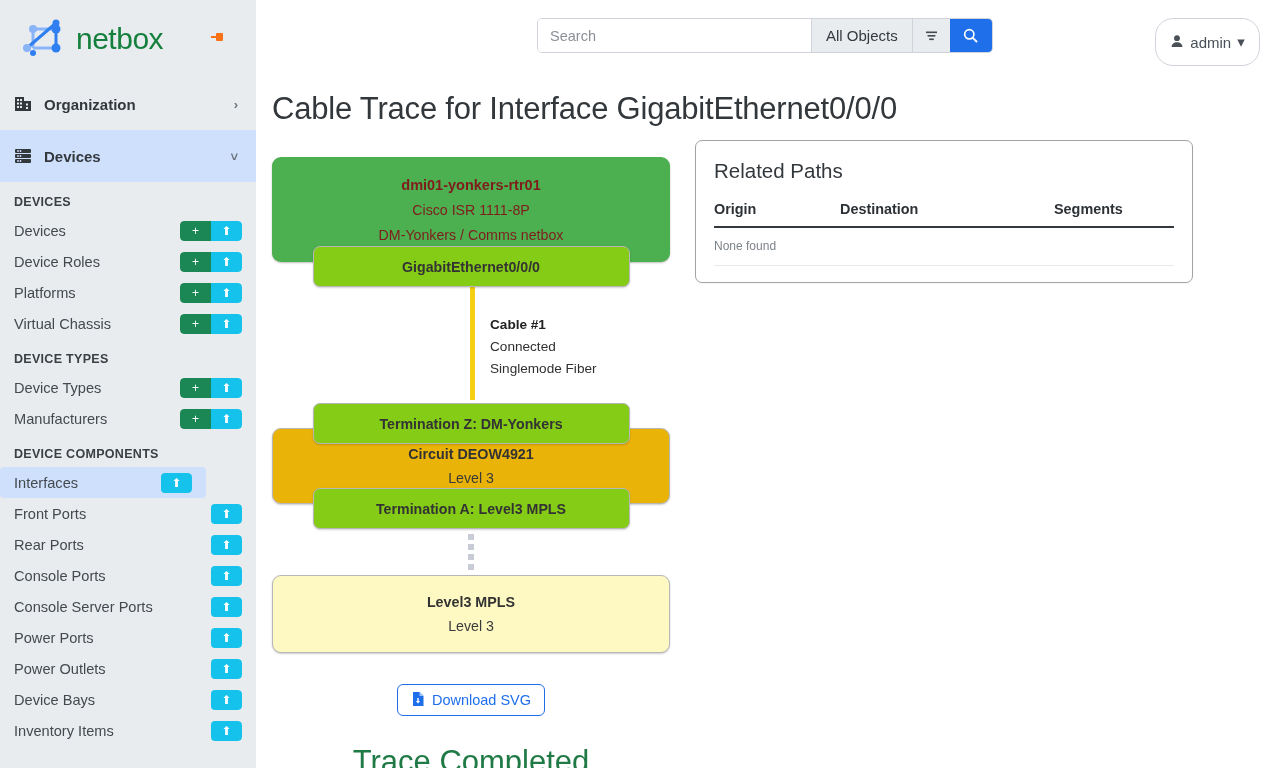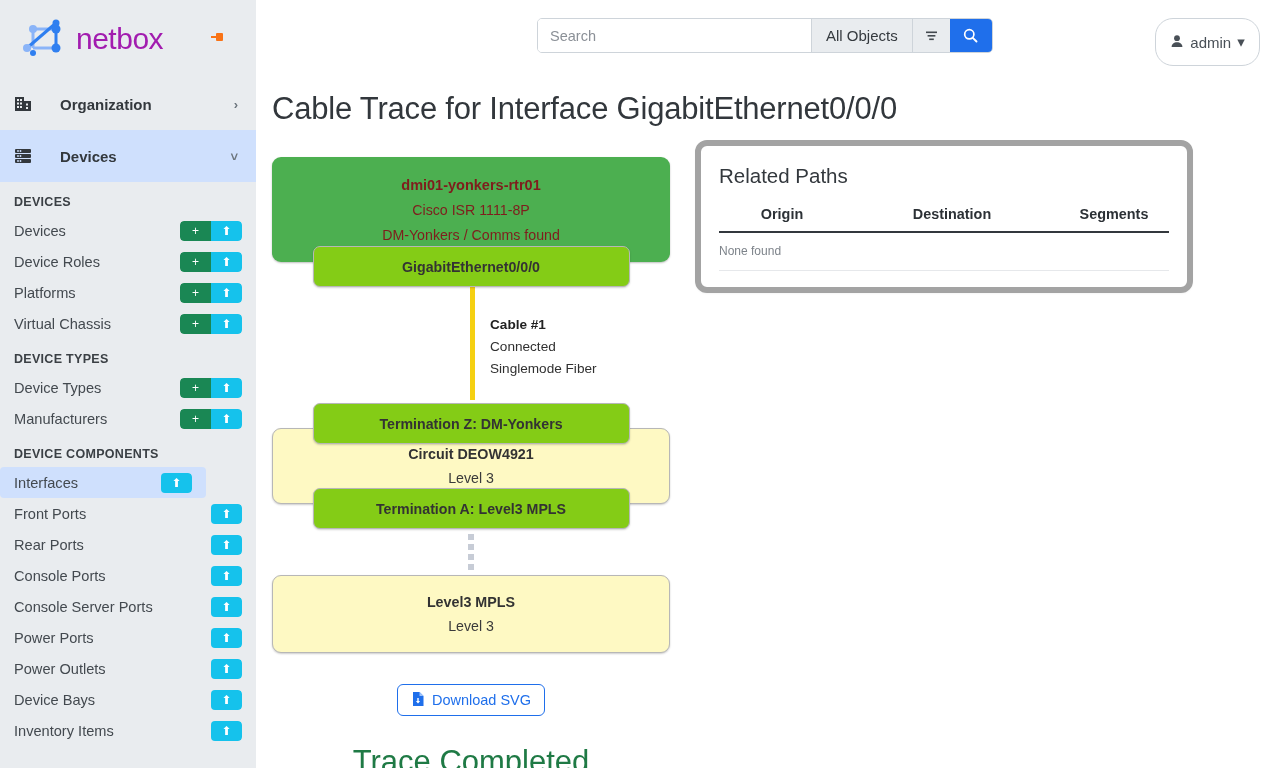--- a/index.html
+++ b/index.html
@@ -24,33 +24,33 @@
     position: relative;
   }
   .brand-row {
     height: 78px;
     display: flex; align-items: center;
     padding: 0 14px 0 22px;
   }
   .brand-logo { display: flex; align-items: center; gap: 6px; }
   .brand-mark { width: 48px; height: 44px; flex: 0 0 48px; }
   .brand-word {
-    font-size: 30px; font-weight: 400; color: #a21caf;
+    font-size: 30px; font-weight: 400; color: #15803d;
     letter-spacing: -0.5px; line-height: 1;
   }
   .pin-icon { margin-left: auto; margin-right: 16px; }
 
   .nav-group {
     display: flex; align-items: center;
     height: 52px; padding: 0 18px 0 14px;
     font-size: 15px; font-weight: bold; color: #33383d;
     cursor: pointer;
   }
   .nav-group .nav-ico { width: 30px; flex: 0 0 30px; display: flex; align-items: center; }
-  .nav-group .nav-label { flex: 1 1 auto; margin-left: 16px; }
+  .nav-group .nav-label { flex: 1 1 auto; }
   .nav-group .nav-chev { color: #6c757d; font-size: 13px; }
   .nav-group.active { background: #cfe0fd; }
 
   .sect-head {
     font-size: 12.5px; font-weight: bold; letter-spacing: .3px;
     color: #3b4045; padding: 13px 0 6px 14px; text-transform: uppercase;
   }
   .nav-item {
     display: flex; align-items: center;
     height: 31px; margin: 0 0 0 0; padding-left: 14px;
@@ -157,21 +157,21 @@
   .cable-line {
     position: absolute; left: 198px; top: -3px;
     width: 5px; height: 116px; background: #f5d012;
   }
   .cable-info { position: absolute; left: 218px; top: 30px; }
   .cable-info .ci1 { font-size: 13.6px; font-weight: bold; color: #222; margin-bottom: 7px; }
   .cable-info .ci2, .cable-info .ci3 { font-size: 13.6px; color: #303030; margin-bottom: 7px; }
 
   .circuit-stack { position: relative; }
   .node-circuit {
-    width: 398px; height: 76px; background: #fef9c3;
+    width: 398px; height: 76px; background: #eab308;
     border: 1px solid #b7b7b7; border-radius: 9px;
     display: flex; flex-direction: column; align-items: center; justify-content: center;
     position: relative; z-index: 1;
     box-shadow: 0 1px 2px rgba(0,0,0,.2);
   }
   .node-circuit .c1 { font-size: 14.3px; font-weight: bold; color: #333; margin-bottom: 8px; }
   .node-circuit .c2 { font-size: 14.2px; color: #3a3a3a; }
   .term-over-top { margin: 0 auto -16px auto; }
   .term-over-bot { margin: -16px auto 0 auto; }
 
@@ -200,28 +200,28 @@
   }
 
   .trace-done {
     text-align: center; margin-top: 28px;
     font-size: 31px; color: #1f7a45; font-weight: 400;
   }
 
   
   .card {
     position: absolute; left: 439px; top: 18px; width: 498px;
-    border: 6px solid #a3a3a3; border-radius: 12px; background: #fff;
+    border: 1px solid #a3a3a3; border-radius: 7px; background: #fff;
     padding: 18px 18px 16px 18px;
     box-shadow: 0 1px 2px rgba(0,0,0,.04);
   }
   .card-title { font-size: 20.5px; color: #33383d; margin-bottom: 18px; }
   table.paths { width: 100%; border-collapse: collapse; }
   table.paths th {
-    text-align: center; font-size: 14.4px; font-weight: bold; color: #2c3136;
+    text-align: left; font-size: 14.4px; font-weight: bold; color: #2c3136;
     padding: 0 0 9px 0; border-bottom: 2px solid #33383d;
   }
   table.paths th.c-origin { width: 126px; }
   table.paths th.c-dest { width: 214px; }
   table.paths td {
     font-size: 12px; color: #7d838a; padding: 11px 0 12px 0;
     border-bottom: 1px solid #e6e8eb;
   }
 </style>
 </head>
@@ -433,21 +433,21 @@
 
     <h1 class="page-title">Cable Trace for Interface GigabitEthernet0/0/0</h1>
 
     <div class="content">
 
       <div class="trace">
 
         <div class="node-device">
           <div class="l1">dmi01-yonkers-rtr01</div>
           <div class="l2">Cisco ISR 1111-8P</div>
-          <div class="l3">DM-Yonkers / Comms found</div>
+          <div class="l3">DM-Yonkers / Comms netbox</div>
         </div>
 
         <div class="node-term">GigabitEthernet0/0/0</div>
 
         <div class="cable-run">
           <div class="cable-line"></div>
           <div class="cable-info">
             <div class="ci1">Cable #1</div>
             <div class="ci2">Connected</div>
             <div class="ci3">Singlemode Fiber</div>

